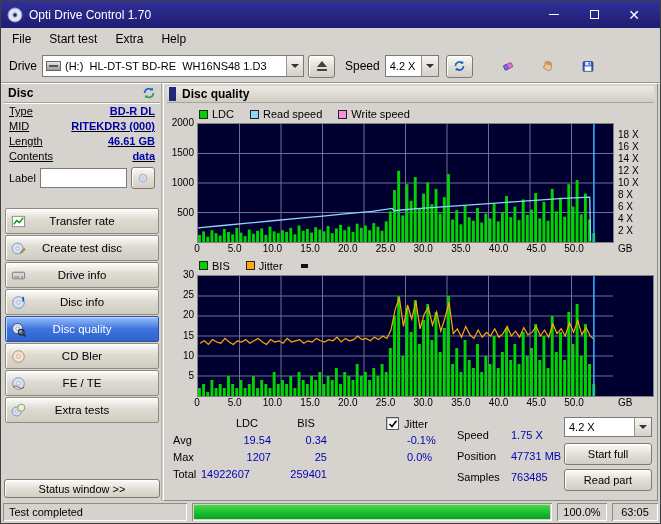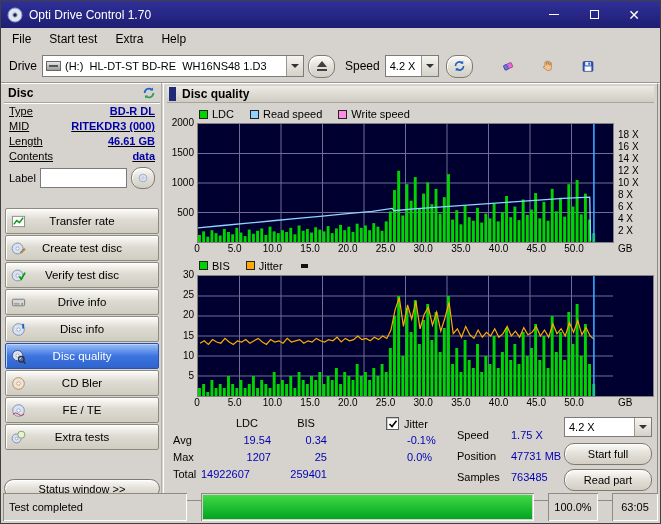--- a/index.html
+++ b/index.html
@@ -26,21 +26,21 @@
     box-shadow:0 1px 0 #fff;}
   .tlabel{font-size:12px;margin:0 5px 0 2px;}
   .combo{display:flex;align-items:center;background:#fff;border:1px solid #7b7b7b;height:22px;overflow:hidden;}
   .combo-text{flex:1;padding:0 4px;white-space:pre;overflow:hidden;font-size:11px;}
   .combo-arrow{width:17px;height:100%;background:linear-gradient(#f6f4f0,#d4d1c8);border-left:1px solid #9a968e;
     display:flex;align-items:center;justify-content:center;flex:0 0 auto;}
   .tri-down{width:0;height:0;border-left:4px solid transparent;border-right:4px solid transparent;border-top:4px solid #333;}
   .drive-ico{width:15px;height:10px;background:linear-gradient(#e8e8e8,#9a9a9a);border:1px solid #666;
     margin-left:3px;position:relative;flex:0 0 auto;}
   .drive-ico::after{content:"";position:absolute;left:2px;right:2px;top:3px;height:1.5px;background:#555;}
-  .btn3d{background:linear-gradient(180deg,#fcfbf8,#e3e0d8 48%,#d2cec5);border:1px solid #7e7a70;border-radius:10px;
+  .btn3d{background:linear-gradient(180deg,#fcfbf8,#e3e0d8 48%,#d2cec5);border:1px solid #7e7a70;border-radius:3px;
     box-shadow:inset 1px 1px 0 #fff;font-family:inherit;font-size:11px;display:flex;align-items:center;justify-content:center;}
   .tbtn{width:27px;height:23px;}
   .eject-icon{display:flex;flex-direction:column;align-items:center;}
   .eject-icon .tri-up{width:0;height:0;border-left:5px solid transparent;border-right:5px solid transparent;border-bottom:6px solid #404040;}
   .eject-icon .bar{width:10px;height:2.5px;background:#404040;margin-top:1.5px;}
   .flatbtn{width:26px;height:24px;background:transparent;border:none;display:flex;align-items:center;justify-content:center;}
 
   
   .sidebar{position:absolute;left:2px;top:82px;width:159px;height:418px;display:flex;flex-direction:column;
     border-right:1px solid #b3afa5;padding:0 1px;}
@@ -85,21 +85,21 @@
 
   
   .stats{position:relative;height:84px;margin-top:6px;font-size:11px;}
   .s{position:absolute;white-space:nowrap;}
   .val{color:#0000b4;}
   .checkbox{position:absolute;width:13px;height:13px;background:#fff;border:1px solid #5a5a5a;
     box-shadow:inset 1px 1px 0 #c8c8c8;display:flex;align-items:center;justify-content:center;}
   .combo.small{position:absolute;width:88px;height:20px;}
 
   
-  .statusbar{position:absolute;left:2px;right:2px;bottom:2px;height:28px;display:flex;gap:14px;}
+  .statusbar{position:absolute;left:2px;right:2px;bottom:2px;height:18px;display:flex;gap:5px;}
   .cell{background:#d6d3ce;box-shadow:inset 1px 1px 0 #8e8a84, inset -1px -1px 0 #ffffff;
     padding:0 6px;display:flex;align-items:center;overflow:hidden;}
   .progress-cell{flex:1;padding:2px;}
   .progress-fill{height:100%;background:linear-gradient(180deg,#43d948,#00a51e);}
 </style>
 </head>
 <body>
 
 <div id="window">
 
@@ -227,28 +227,20 @@
         </svg>
         <span>Transfer rate</span>
       </div>
       <div class="nav-btn">
         <svg class="bicon" viewBox="0 0 16 16">
           <circle cx="7" cy="8" r="5.8" fill="#d9e2f2" stroke="#7c8db0"></circle>
           <circle cx="7" cy="8" r="1.7" fill="#fff" stroke="#9aa7c0"></circle>
           <path d="M10 12 L14 8 L15 9 L11 13z" fill="#e8b040" stroke="#8a6a20"></path>
         </svg>
         <span>Create test disc</span>
-      </div>
-      <div class="nav-btn">
-        <svg class="bicon" viewBox="0 0 16 16">
-          <circle cx="7" cy="8" r="5.8" fill="#d9e2f2" stroke="#7c8db0"></circle>
-          <circle cx="7" cy="8" r="1.7" fill="#fff" stroke="#9aa7c0"></circle>
-          <polyline points="9,9 11,12 15,5" stroke="#0a9a0a" stroke-width="1.8" fill="none"></polyline>
-        </svg>
-        <span>Verify test disc</span>
       </div>
       <div class="nav-btn">
         <svg class="bicon" viewBox="0 0 16 16">
           <rect x="1.5" y="4.5" width="13" height="7" rx="1" fill="#d6d6d6" stroke="#777"></rect>
           <line x1="3" y1="9.5" x2="9" y2="9.5" stroke="#777"></line>
           <circle cx="12" cy="9.5" r="0.9" fill="#2e9e4e"></circle>
         </svg>
         <span>Drive info</span>
       </div>
       <div class="nav-btn">

